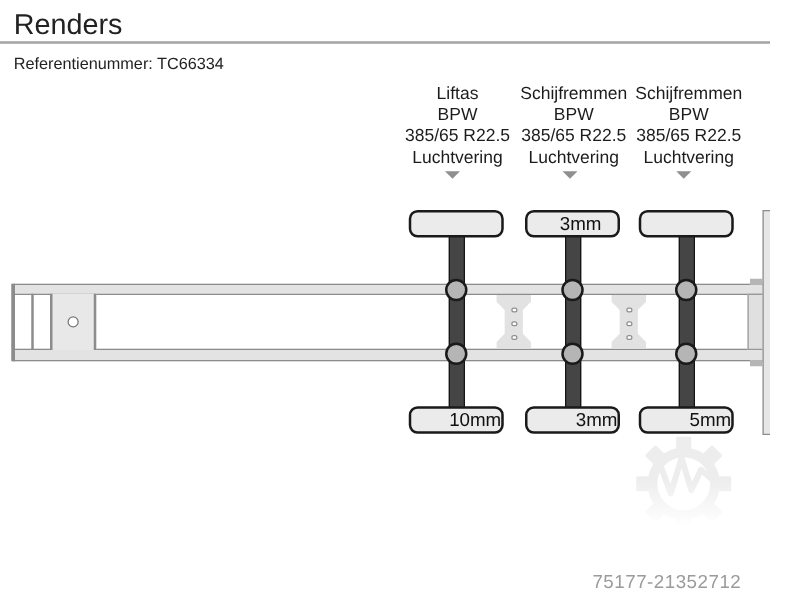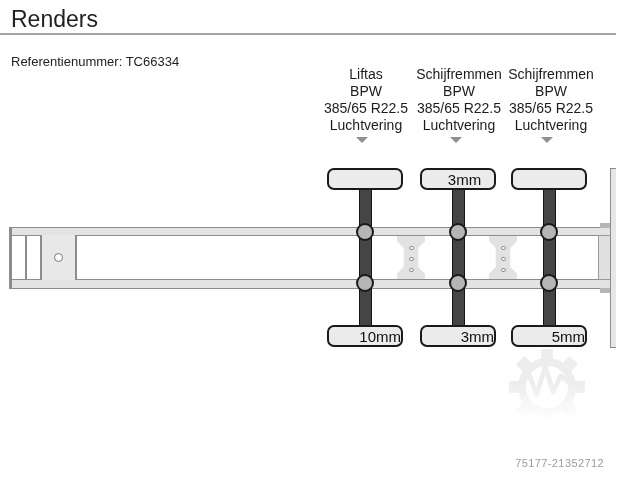--- a/index.html
+++ b/index.html
@@ -3,21 +3,21 @@
 <meta charset="utf-8">
 <style>
   html,body{margin:0;padding:0;background:#fff;}
   .screen{
     position:relative;width:616px;height:480px;background:#ffffff;
     font-family:"Liberation Sans",sans-serif;color:#1a1a1a;overflow:hidden;
   }
   
   .title{position:absolute;left:11px;top:6px;font-size:23px;line-height:26px;color:#222;}
   .rule{position:absolute;left:0;top:33px;width:640px;height:2px;background:#a3a3a3;}
-  .refline{position:absolute;left:11px;top:54px;font-size:13px;line-height:15px;color:#222;}
+  .refline{position:absolute;left:11px;top:43px;font-size:13px;line-height:15px;color:#222;}
   
   .spec-col{position:absolute;top:66px;width:104px;text-align:center;font-size:14px;line-height:17px;color:#1c1c1c;}
   .spec-col div{white-space:nowrap;}
   .col-0{left:314px;} .col-1{left:407px;} .col-2{left:499px;}
   .arrow{position:absolute;top:137px;width:0;height:0;
     border-left:6.5px solid transparent;border-right:6.5px solid transparent;border-top:6px solid #8f8f8f;}
   .arrow-0{left:356px;} .arrow-1{left:450px;} .arrow-2{left:541px;}
   
   .rail{position:absolute;left:10px;width:618px;background:#e3e3e3;
     border-top:1.5px solid #8c8c8c;border-bottom:1.5px solid #8c8c8c;box-sizing:border-box;}
@@ -54,21 +54,21 @@
   .hub-x0{left:356px;} .hub-x1{left:449px;} .hub-x2{left:540px;}
   .tyre{position:absolute;width:76px;height:22px;background:#ebebeb;border:2.5px solid #1a1a1a;
     border-radius:7px;box-sizing:border-box;display:flex;align-items:center;justify-content:center;
     font-size:15px;color:#111;}
   .tyre-top{top:168px;} .tyre-bottom{top:325px;justify-content:flex-end;}
   .tyre-x0{left:327px;} .tyre-x1{left:420px;padding-left:13px;} .tyre-x2{left:511px;}
   
   .watermark{position:absolute;left:503px;top:349px;width:88px;height:76px;
     -webkit-mask-image:linear-gradient(180deg,#000 45%,rgba(0,0,0,0) 95%);
     mask-image:linear-gradient(180deg,#000 45%,rgba(0,0,0,0) 95%);}
-  .listing-id{position:absolute;right:12px;top:457px;font-size:11px;letter-spacing:.4px;color:#9b9b9b;}
+  .listing-id{position:absolute;right:23px;top:457px;font-size:15px;letter-spacing:.4px;color:#9b9b9b;}
 </style>
 </head>
 <body>
 
 <div class="screen">
 
   <div class="title">Renders</div>
   <div class="rule"></div>
   <div class="refline">Referentienummer: TC66334</div>
 

